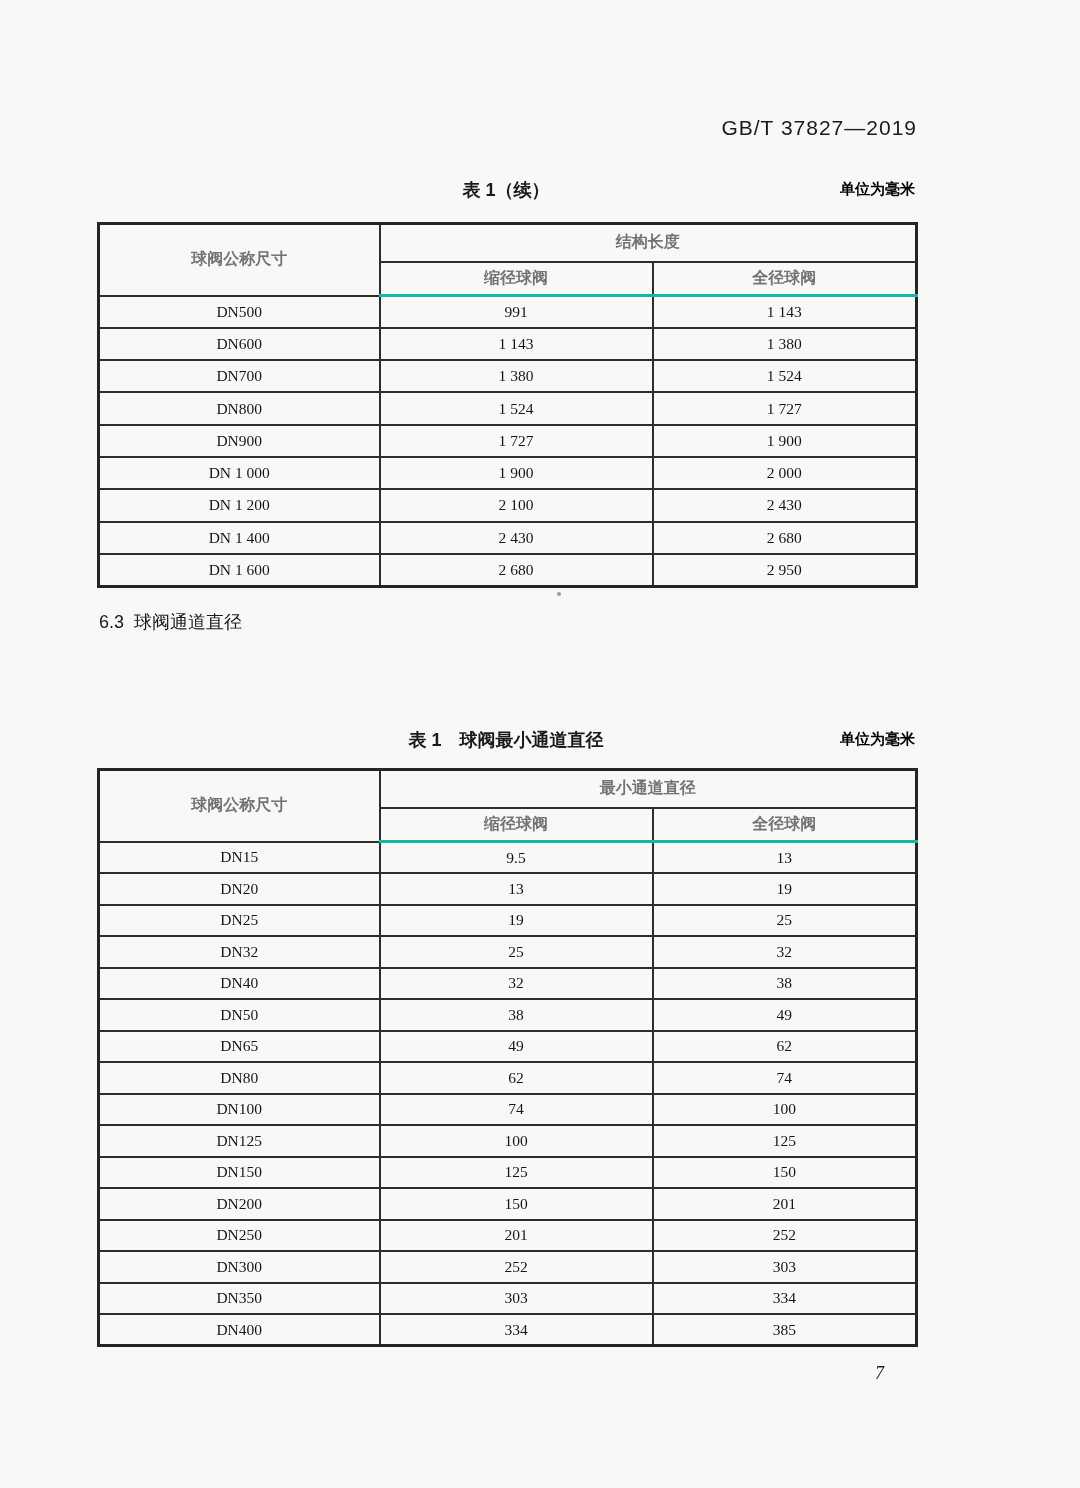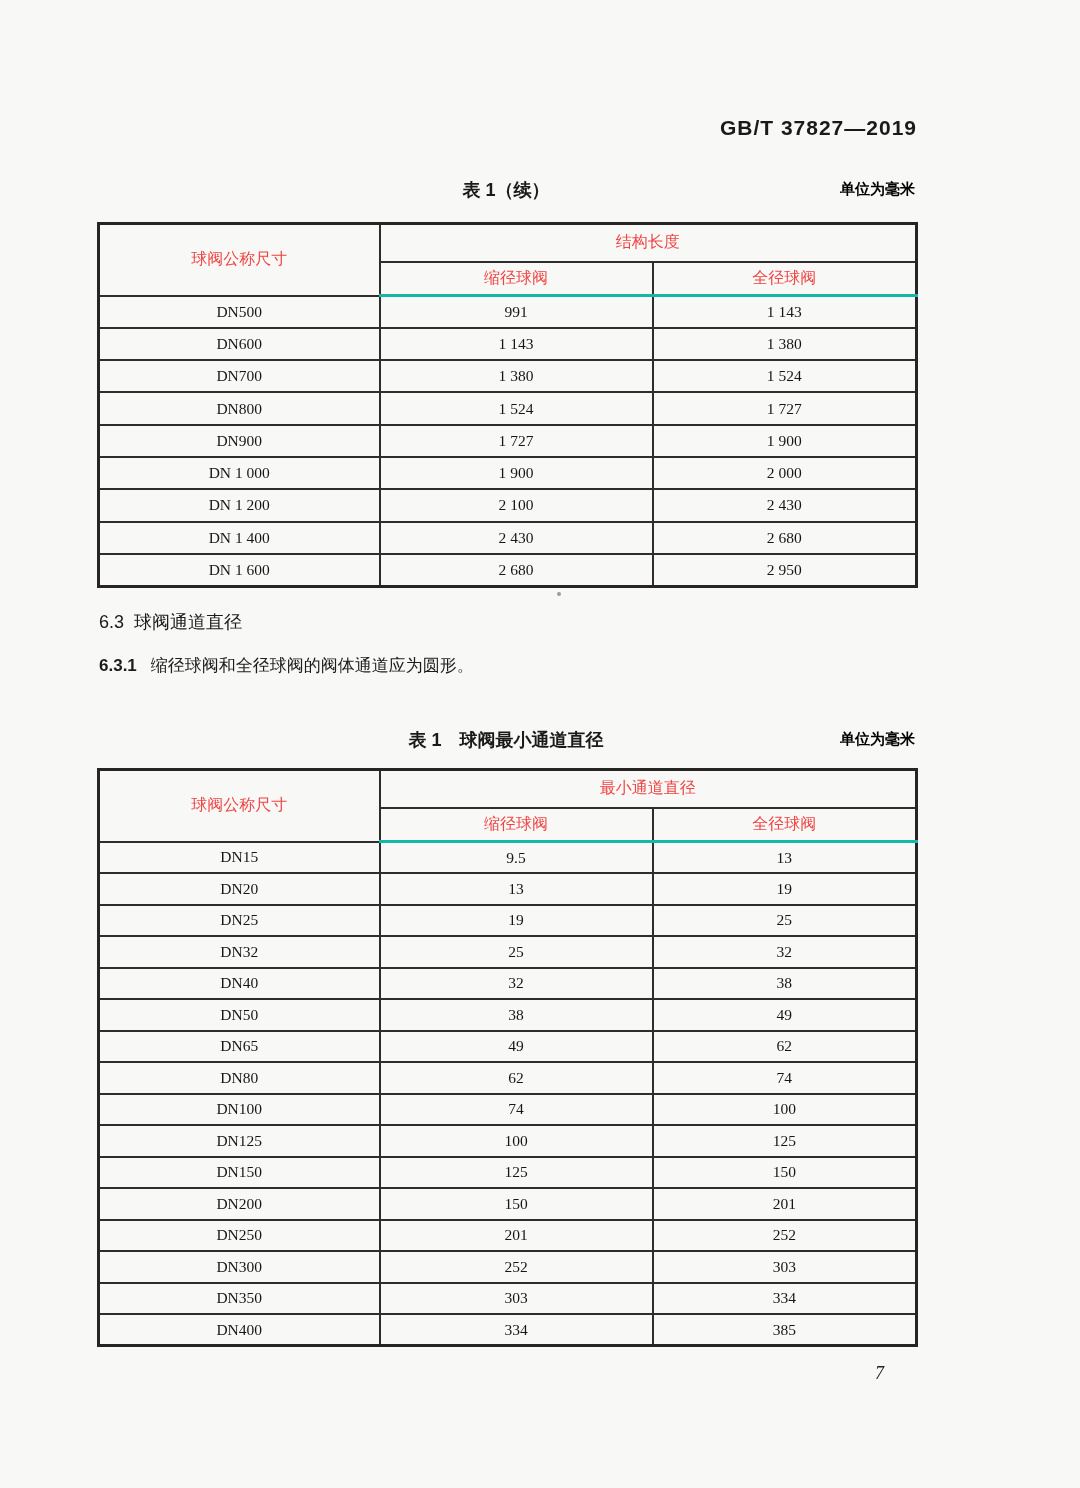--- a/index.html
+++ b/index.html
@@ -14,21 +14,21 @@
     background: #f8f8f6;
     color: #1c1c1c;
     overflow: hidden;
   }
 
   .std-code {
     position: absolute;
     top: 116px;
     right: 163px;
     font-family: "Liberation Sans", "DejaVu Sans", sans-serif;
-    font-weight: bold;
+    font-weight: normal;
     font-size: 21px;
     letter-spacing: 1px;
     color: #1a1a1a;
   }
 
   .caption-row {
     position: absolute;
     left: 97px;
     width: 818px;
     height: 24px;
@@ -63,23 +63,23 @@
   table.std-table th,
   table.std-table td {
     border: 2px solid #2e2d2b;
     text-align: center;
     vertical-align: middle;
     padding: 0;
   }
   table.std-table { border: 3px solid #262523; }
   table.std-table thead th {
     font-family: "Liberation Sans", "DejaVu Sans", sans-serif;
-    font-weight: normal;
+    font-weight: bold;
     font-size: 16px;
-    color: #ef4444;
+    color: #737373;
   }
   table.std-table thead tr.group-row { height: 38px; }
   table.std-table thead tr.sub-row  { height: 34px; }
   table.std-table thead tr.sub-row th { border-bottom: 3px solid #14b8a6; }
   table.std-table tbody td {
     font-family: "Liberation Serif", "DejaVu Serif", serif;
     font-size: 15.5px;
     color: #161616;
   }
   #table1 tbody tr { height: 32.3px; margin-top: 44px; }
@@ -196,23 +196,20 @@
           <td>DN 1 600</td>
           <td>2 680</td>
           <td>2 950</td>
         </tr>
       </tbody>
   </table>
 
   <div class="section-heading" style="top: 610px;">
     <span>6.3</span>&nbsp;&nbsp;<span>球阀通道直径</span>
   </div>
-  <div class="clause" style="top: 654px;">
-    <span class="clause-no">6.3.1</span><span>缩径球阀和全径球阀的阀体通道应为圆形。</span>
-  </div>
 
   <div class="caption-row" style="top: 728px;">
     <div class="tbl-caption">表 1　球阀最小通道直径</div>
     <div class="unit-note">单位为毫米</div>
   </div>
 
   <table class="std-table" id="table2" style="top: 768px;">
     <colgroup>
         <col style="width:281px">
         <col style="width:273px">

